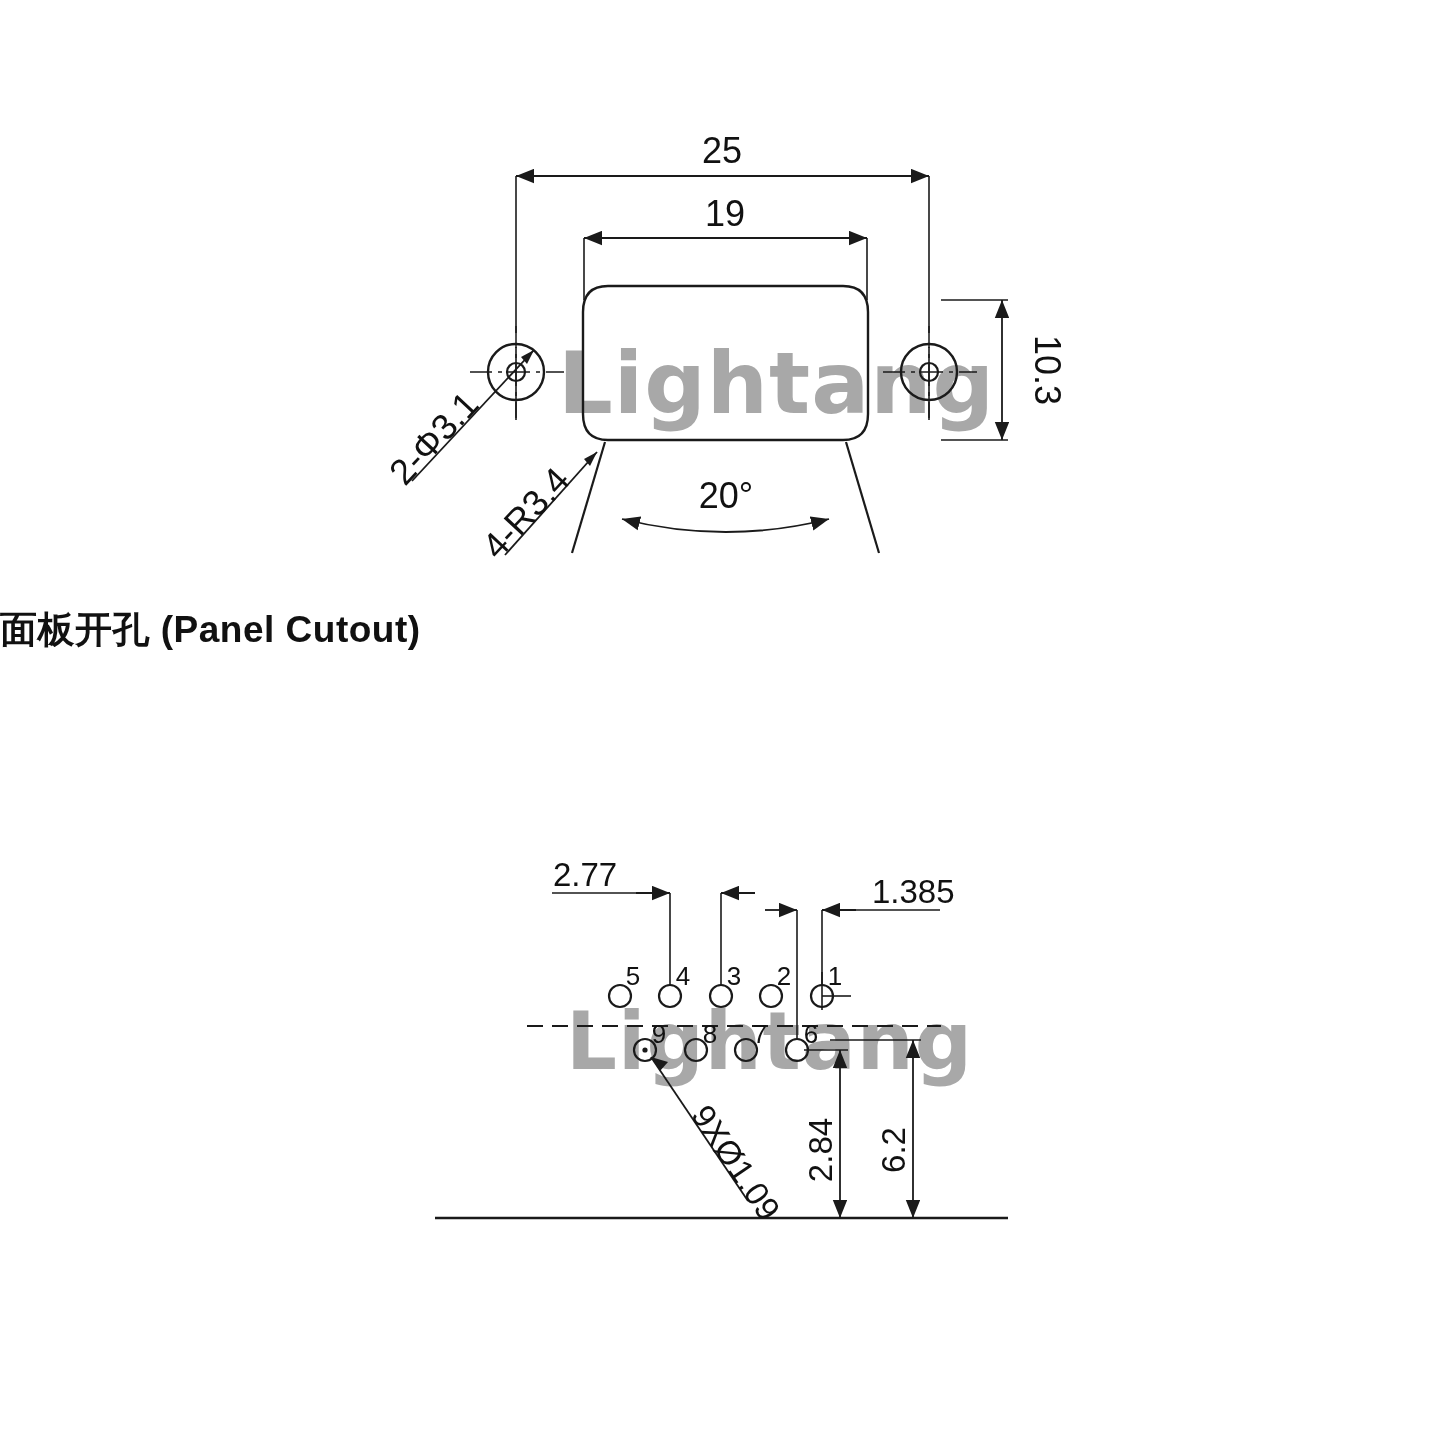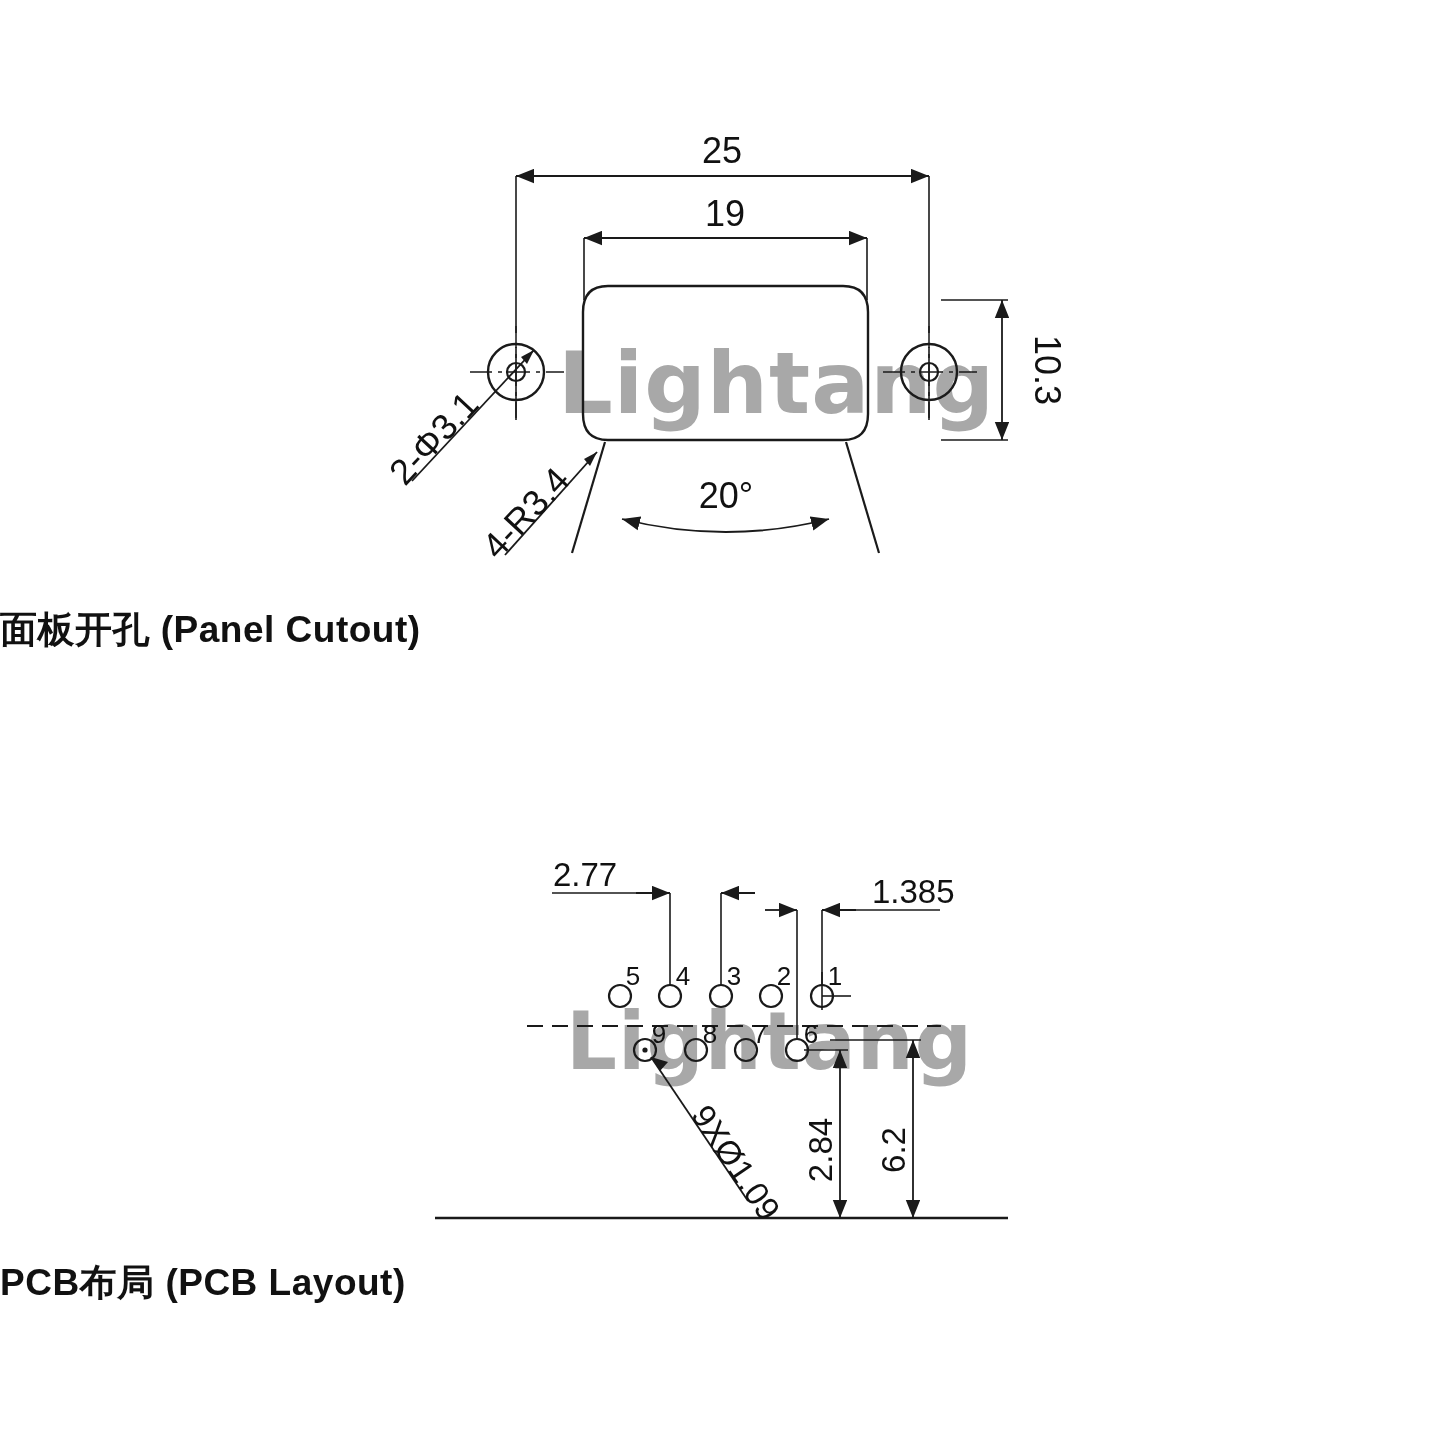--- a/index.html
+++ b/index.html
@@ -179,15 +179,14 @@
       <text id="p1" x="835" y="985" font-size="26" text-anchor="middle">1</text>
 
       <text id="p9" x="659" y="1043" font-size="26" text-anchor="middle">9</text>
       <text id="p8" x="710" y="1043" font-size="26" text-anchor="middle">8</text>
       <text id="p7" x="760" y="1043" font-size="26" text-anchor="middle">7</text>
       <text id="p6" x="811" y="1043" font-size="26" text-anchor="middle">6</text>
     </g>
   </svg>
 
   <div class="caption" id="caption-panel">面板开孔 (Panel Cutout)</div>
-  <div class="caption" id="caption-pcb">PCB布局 (PCB Layout)</div>
 
 </div>
 
 </body></html>

